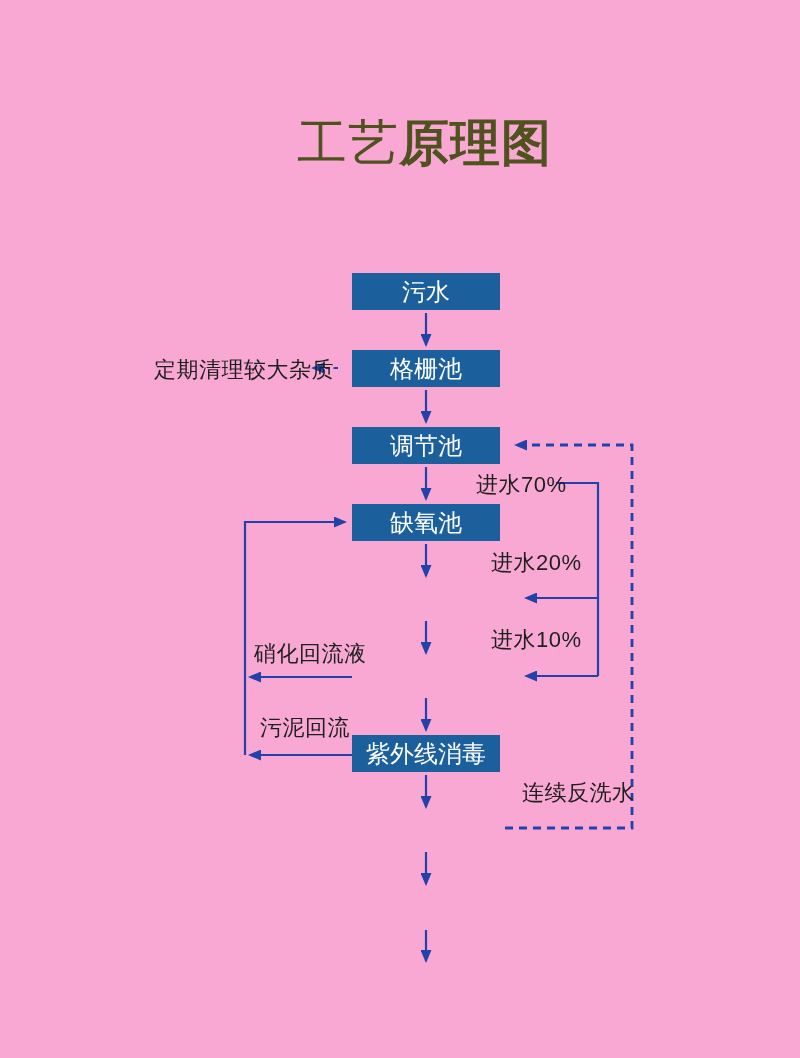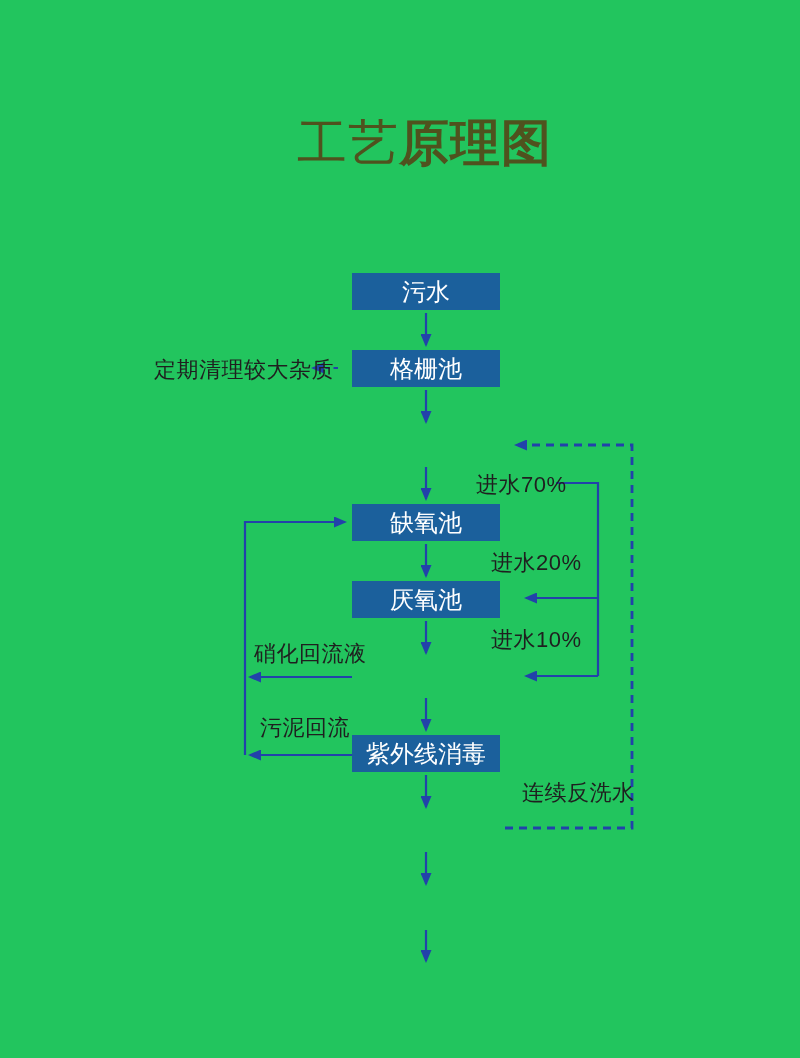--- a/index.html
+++ b/index.html
@@ -4,21 +4,21 @@
 <style>
   html, body {
     margin: 0;
     padding: 0;
     background: #ffffff;
   }
   .canvas {
     position: relative;
     width: 800px;
     height: 1058px;
-    background: #22c55e;
+    background: #f9a8d4;
     overflow: hidden;
     font-family: "Liberation Sans", "DejaVu Sans", sans-serif;
     text-decoration: underline;
   }
   .title {
     position: absolute;
     left: 297px;
     top: 116px;
     margin: 0;
     font-size: 50px;
@@ -97,22 +97,22 @@
       <path d="M505,828 L632,828 L632,445 L516,445" marker-end="url(#ah)"></path>
     </g>
 
     <g stroke="#2242aa" stroke-width="2.2" fill="none" stroke-dasharray="4.5,3.5">
       <path d="M338,368 L313,368" marker-end="url(#ah)"></path>
     </g>
   </svg>
 
   <div class="flow-box" style="top:273px">污水</div>
   <div class="flow-box" style="top:350px">格栅池</div>
+  <div class="flow-box" style="top:427px">调节池</div>
   <div class="flow-box" style="top:504px">缺氧池</div>
-  <div class="flow-box" style="top:581px">厌氧池</div>
   <div class="flow-box" style="top:735px">紫外线消毒</div>
 
   <div class="anno" style="left:154px; top:359px">定期清理较大杂质</div>
   <div class="anno" style="left:476px; top:474px">进水70%</div>
   <div class="anno" style="left:491px; top:552px">进水20%</div>
   <div class="anno" style="left:491px; top:629px">进水10%</div>
   <div class="anno" style="left:254px; top:643px">硝化回流液</div>
   <div class="anno" style="left:260px; top:717px">污泥回流</div>
   <div class="anno" style="left:522px; top:782px">连续反洗水</div>
 

